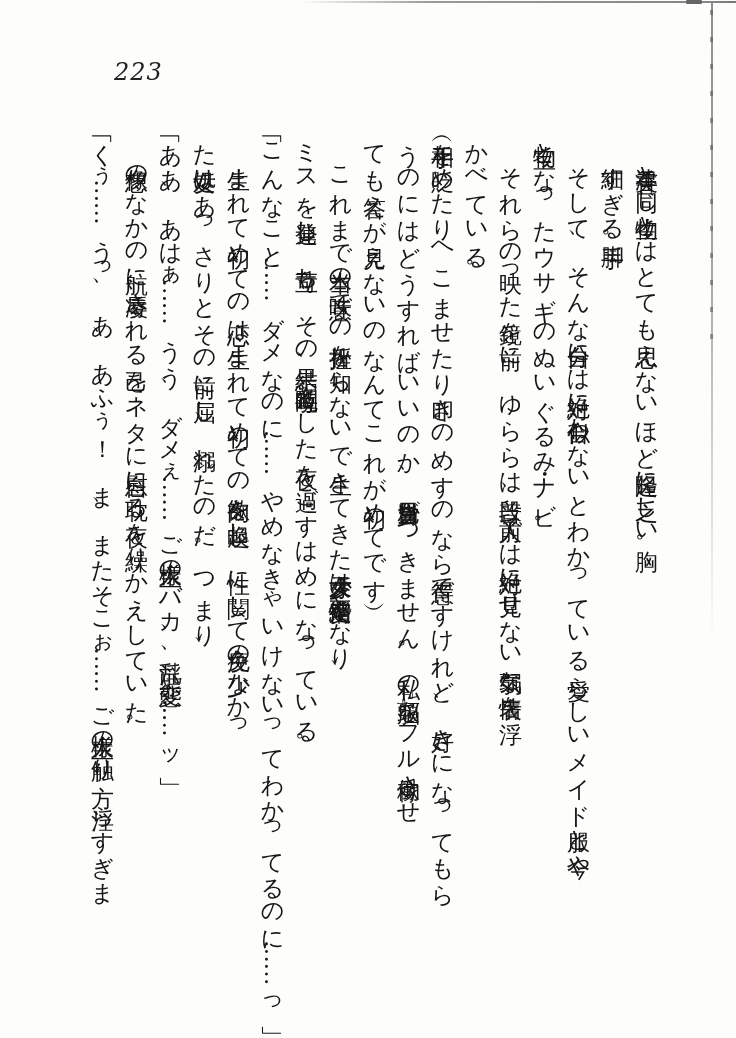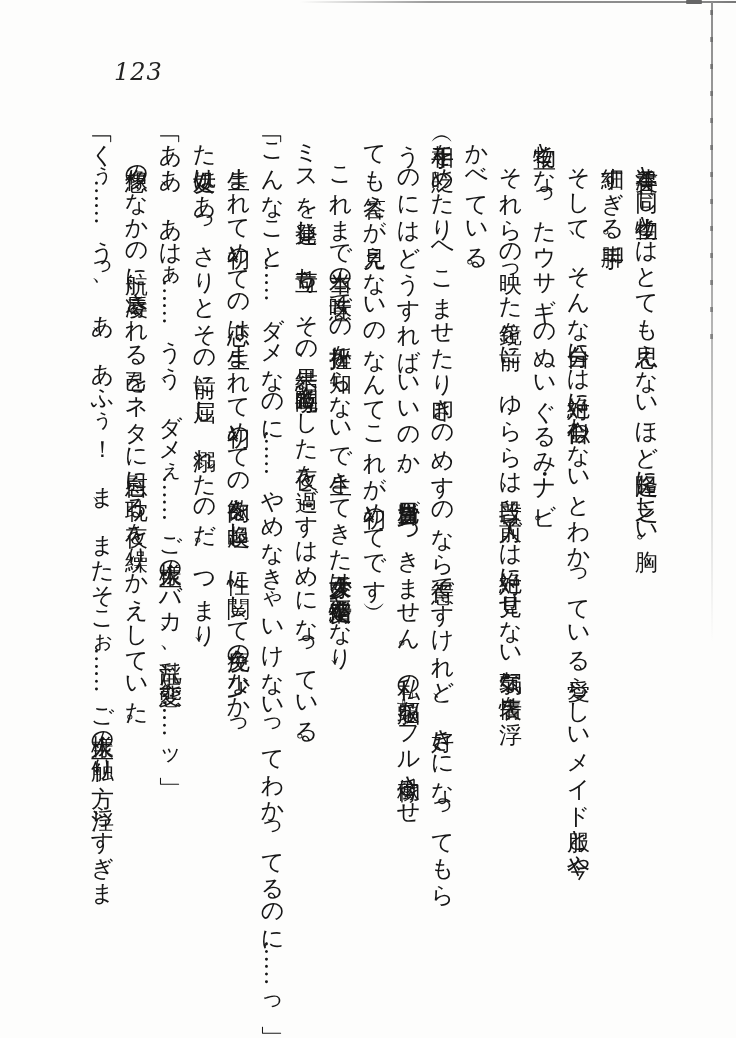--- a/index.html
+++ b/index.html
@@ -88,21 +88,21 @@
 </style>
 </head>
 <body>
 
 <div class="page">
   <div class="top-edge"></div>
   <div class="top-edge-nub"></div>
   <div class="right-edge"></div>
   <div class="right-edge-dashes"></div>
 
-  <div class="pagenum">123</div>
+  <div class="pagenum">223</div>
 
   <div class="text-block">
       <p class="tline indent">香津美と同じ生物とはとても思えないほど隆起に乏しい胸。</p>
       <p class="tline indent">細すぎる手脚。</p>
       <p class="tline indent">そして、そんな自分には絶対に似合わないとわかっている愛らしいメイド服と今や</p>
       <p class="tline">宝物となったウサギのぬいぐるみ・ナビ。</p>
       <p class="tline indent">それらの映った鏡を前に、ゆららは普段、人前では絶対に見せない弱気な表情を浮</p>
       <p class="tline">かべている。</p>
       <p class="tline">（相手を貶めたりへこませたり叩きのめすのなら得意ですけれど、好きになってもら</p>
       <p class="tline">うのにはどうすればいいのか、皆目見当がつきません。私の『頭脳』をフル稼働させ</p>

